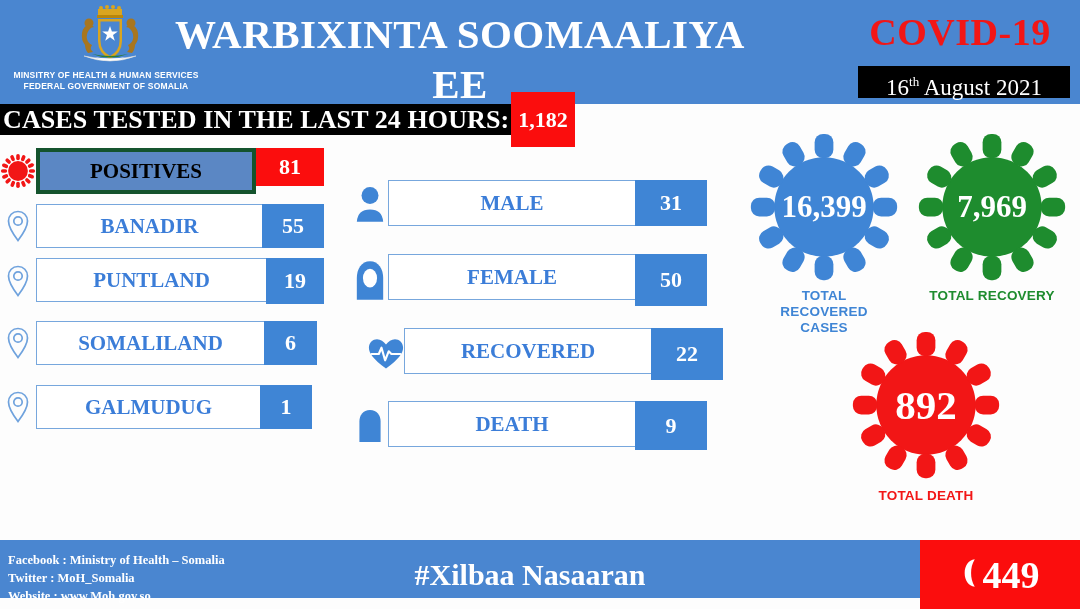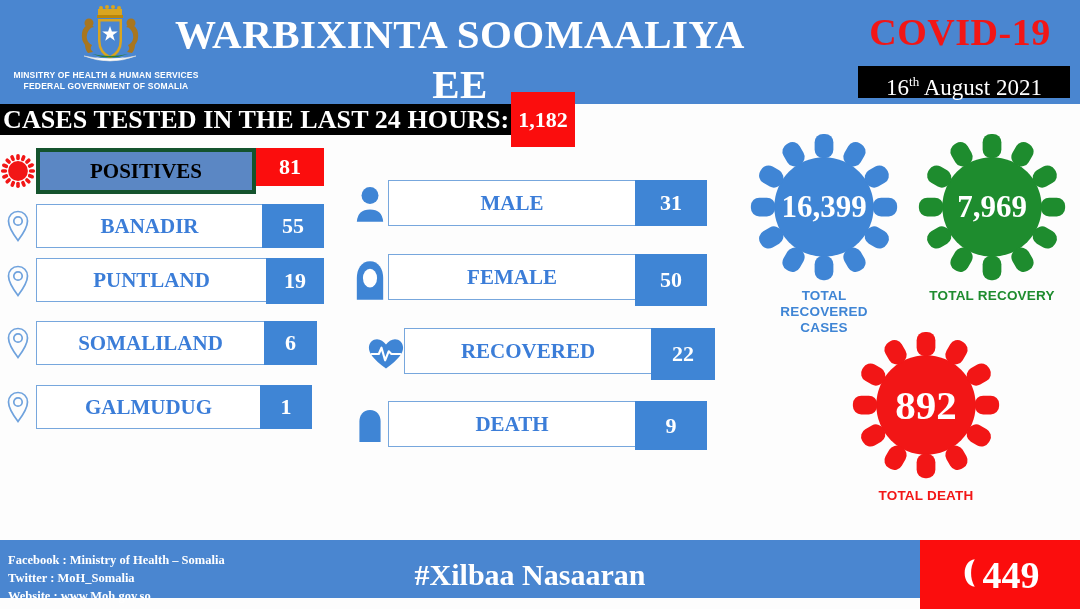--- a/index.html
+++ b/index.html
@@ -279,21 +279,21 @@
 
   <div class="row out" style="left:368px;top:328px;">
     <div class="ico">
       <svg viewBox="0 0 40 36" width="36" height="34">
         <path d="M20 34 C6 24 1 17 1 11 C1 5 5.5 1.5 10 1.5 C14 1.5 17.5 4 20 7.5 C22.5 4 26 1.5 30 1.5 C34.5 1.5 39 5 39 11 C39 17 34 24 20 34 Z" fill="#3f85d5"></path>
         <polyline points="4,18 12,18 15,11 19,25 23,15 26,18 36,18" fill="none" stroke="#ffffff" stroke-width="2.4" stroke-linejoin="round" stroke-linecap="round"></polyline>
       </svg>
     </div>
     <div class="bar">
       <div class="lab" style="width:246px;height:44px;">RECOVERED</div>
-      <div class="val" style="width:64px;height:52px;">22</div>
+      <div class="val" style="width:72px;height:52px;">22</div>
     </div>
   </div>
 
   <div class="row out" style="left:352px;top:401px;">
     <div class="ico">
       <svg viewBox="0 0 34 40" width="30" height="38">
         <path d="M17 2 C9 2 5 8 5 15 L5 38 L29 38 L29 15 C29 8 25 2 17 2 Z" fill="#3f85d5"></path>
       </svg>
     </div>
     <div class="bar">

